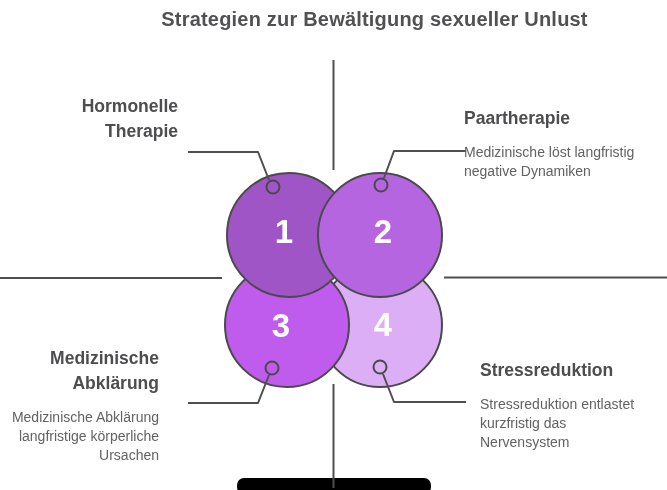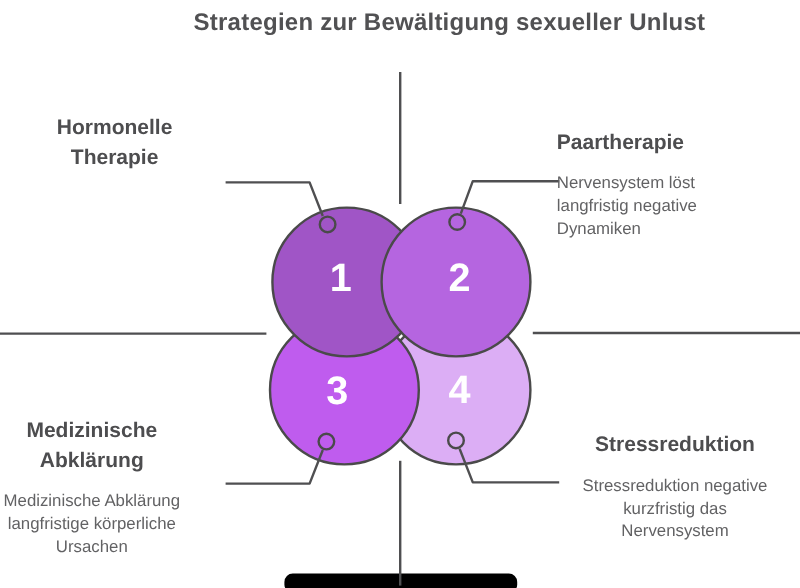--- a/index.html
+++ b/index.html
@@ -19,27 +19,27 @@
   .diagram{position:absolute;left:0;top:0;z-index:2;}
   .venn{stroke:#4a4a4a;stroke-width:2;}
   .axis{stroke:#4f4f51;stroke-width:2;fill:none;}
   .leader{stroke:#4f4f51;stroke-width:2;fill:none;stroke-linejoin:round;}
   .marker{fill:none;stroke:#4a4a4a;stroke-width:2;}
   .num{
     position:absolute;transform:translate(-50%,-50%);z-index:3;
     color:#ffffff;font-size:33px;font-weight:bold;line-height:1;
   }
   .quad{position:absolute;z-index:3;}
-  .q-tl,.q-bl{text-align:center;}
+  .q-tl,.q-bl{text-align:right;}
   .q-heading{font-size:17.5px;font-weight:bold;color:#4d4d4f;line-height:25px;}
   .q-body{margin-top:12px;font-size:14px;color:#626264;line-height:19px;}
   .q-tl{top:94px;right:489px;width:165px;}
   .q-tr{top:106px;left:464px;width:175px;}
   .q-bl{top:346px;right:508px;width:165px;}
-  .q-br{top:358px;left:480px;width:165px;text-align:center;}
+  .q-br{top:358px;left:480px;width:165px;}
 </style>
 </head>
 <body>
 
 <div class="stage">
 
   <h1 class="title">Strategien zur Bewältigung sexueller Unlust</h1>
 
   <div class="bottom-bar"></div>
 
@@ -70,26 +70,26 @@
   <div class="num" style="left:383px;top:231px;">2</div>
   <div class="num" style="left:281px;top:325px;">3</div>
   <div class="num" style="left:383px;top:324px;">4</div>
 
   <div class="quad q-tl">
     <div class="q-heading">Hormonelle Therapie</div>
   </div>
 
   <div class="quad q-tr">
     <div class="q-heading">Paartherapie</div>
-    <div class="q-body">Nervensystem löst langfristig negative Dynamiken</div>
+    <div class="q-body">Medizinische löst langfristig negative Dynamiken</div>
   </div>
 
   <div class="quad q-bl">
     <div class="q-heading">Medizinische Abklärung</div>
     <div class="q-body">Medizinische Abklärung langfristige körperliche Ursachen</div>
   </div>
 
   <div class="quad q-br">
     <div class="q-heading">Stressreduktion</div>
-    <div class="q-body">Stressreduktion negative kurzfristig das Nervensystem</div>
+    <div class="q-body">Stressreduktion entlastet kurzfristig das Nervensystem</div>
   </div>
 
 </div>
 
 </body></html>

